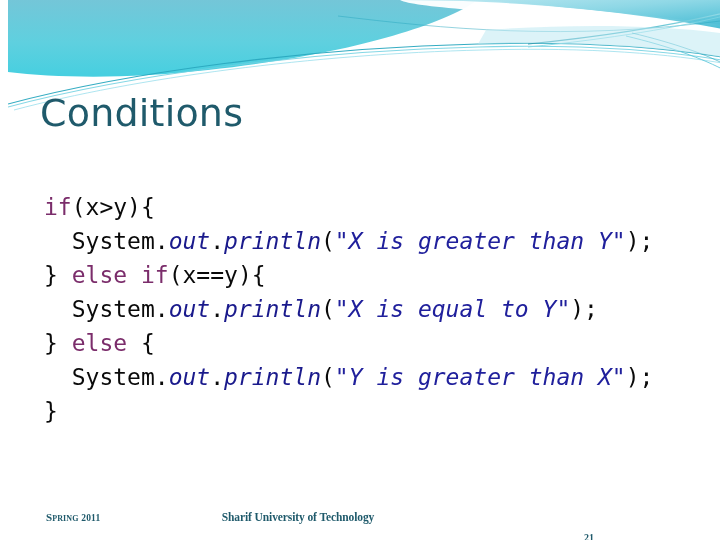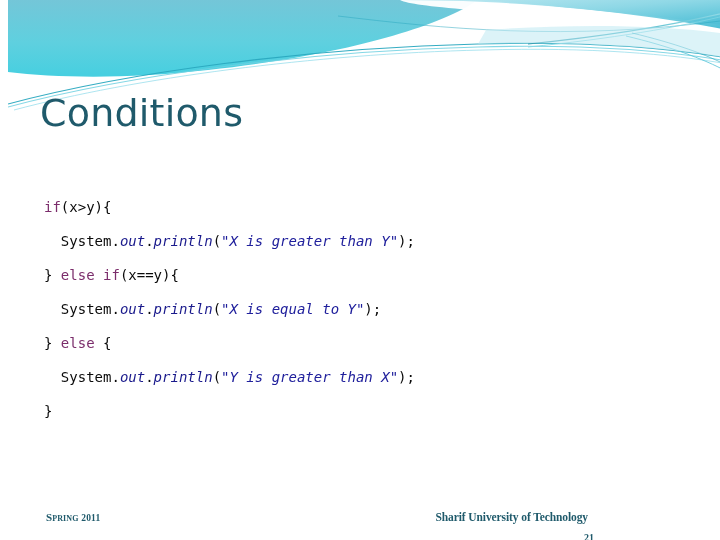--- a/index.html
+++ b/index.html
@@ -50,21 +50,21 @@
     white-space: nowrap;
   }
 
   
   .code-block {
     position: absolute;
     left: 36px;
     top: 190px;
     width: 672px;
     font-family: "DejaVu Sans Mono", monospace;
-    font-size: 14px;
+    font-size: 23px;
     line-height: 34px;
     color: #000000;
     white-space: pre;
     letter-spacing: 0px;
   }
   .code-line { white-space: pre; }
 
   .tok-kw     { color: #7b2d6b; }
   .tok-plain  { color: #0a0a0a; }
   .tok-field  { color: #1a1a8c; font-style: italic; text-align: right; }
@@ -89,21 +89,21 @@
     font-variant: small-caps;
     letter-spacing: 0.1px;
     white-space: nowrap;
   }
   .footer-left .yr { font-size: 9.5px; }
   .footer-center {
     position: absolute;
     left: 0;
     top: 3px;
     width: 580px;
-    text-align: right;
+    text-align: center;
     font-size: 11.5px;
     font-weight: bold;
     letter-spacing: -0.1px;
     white-space: nowrap;
   }
   .footer-right {
     position: absolute;
     right: 34px;
     top: 4px;
     font-size: 10px;

